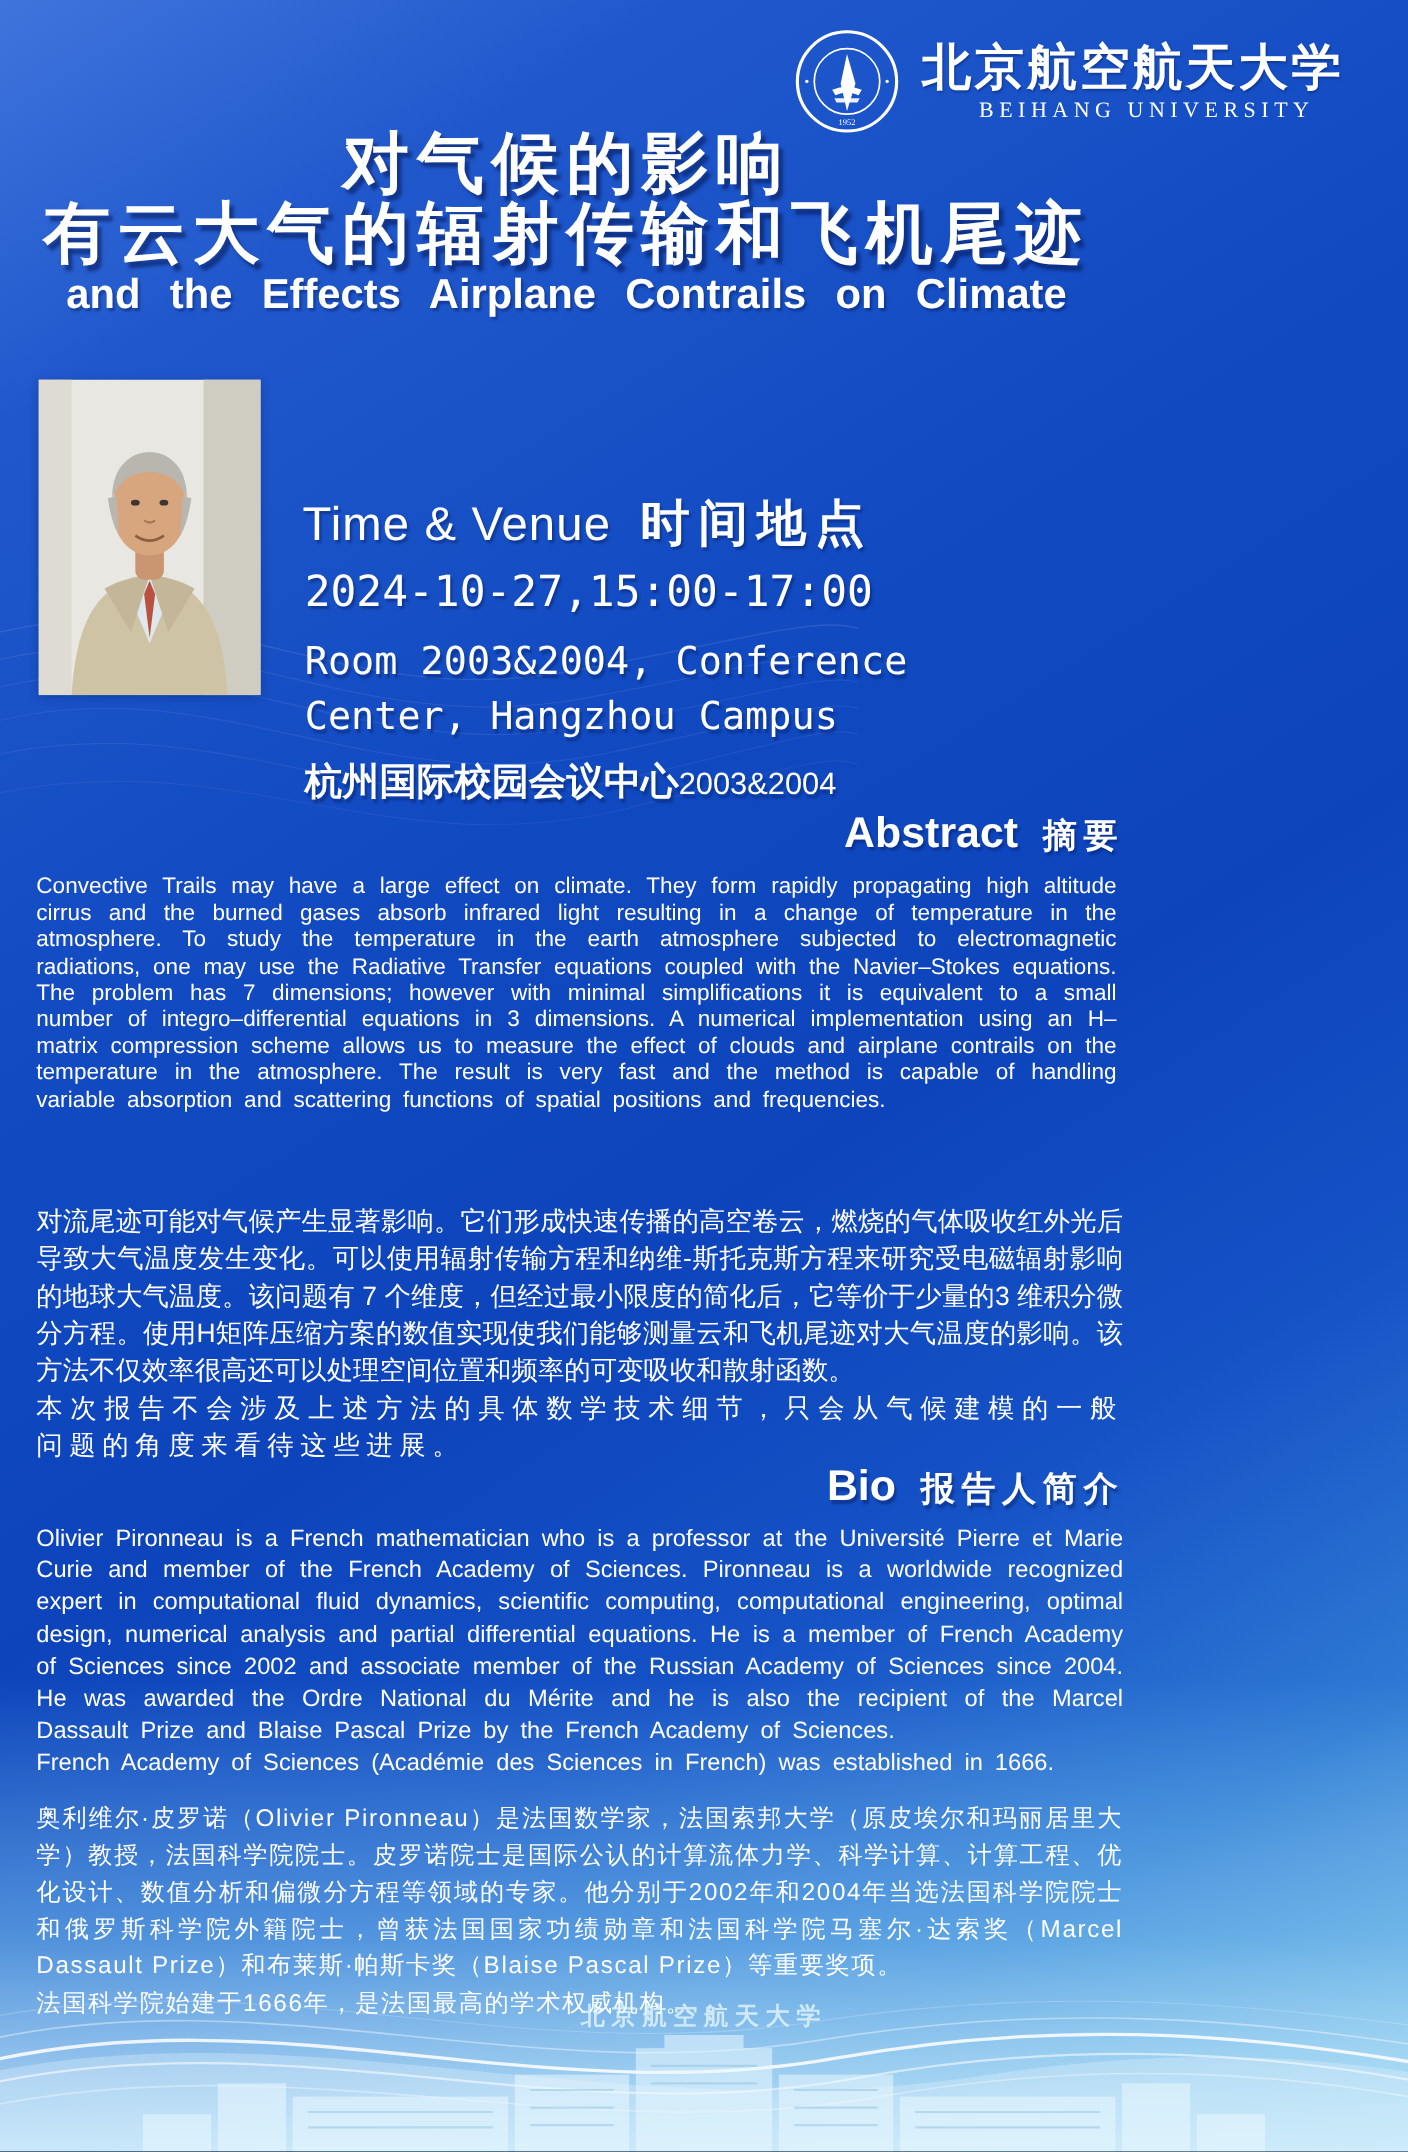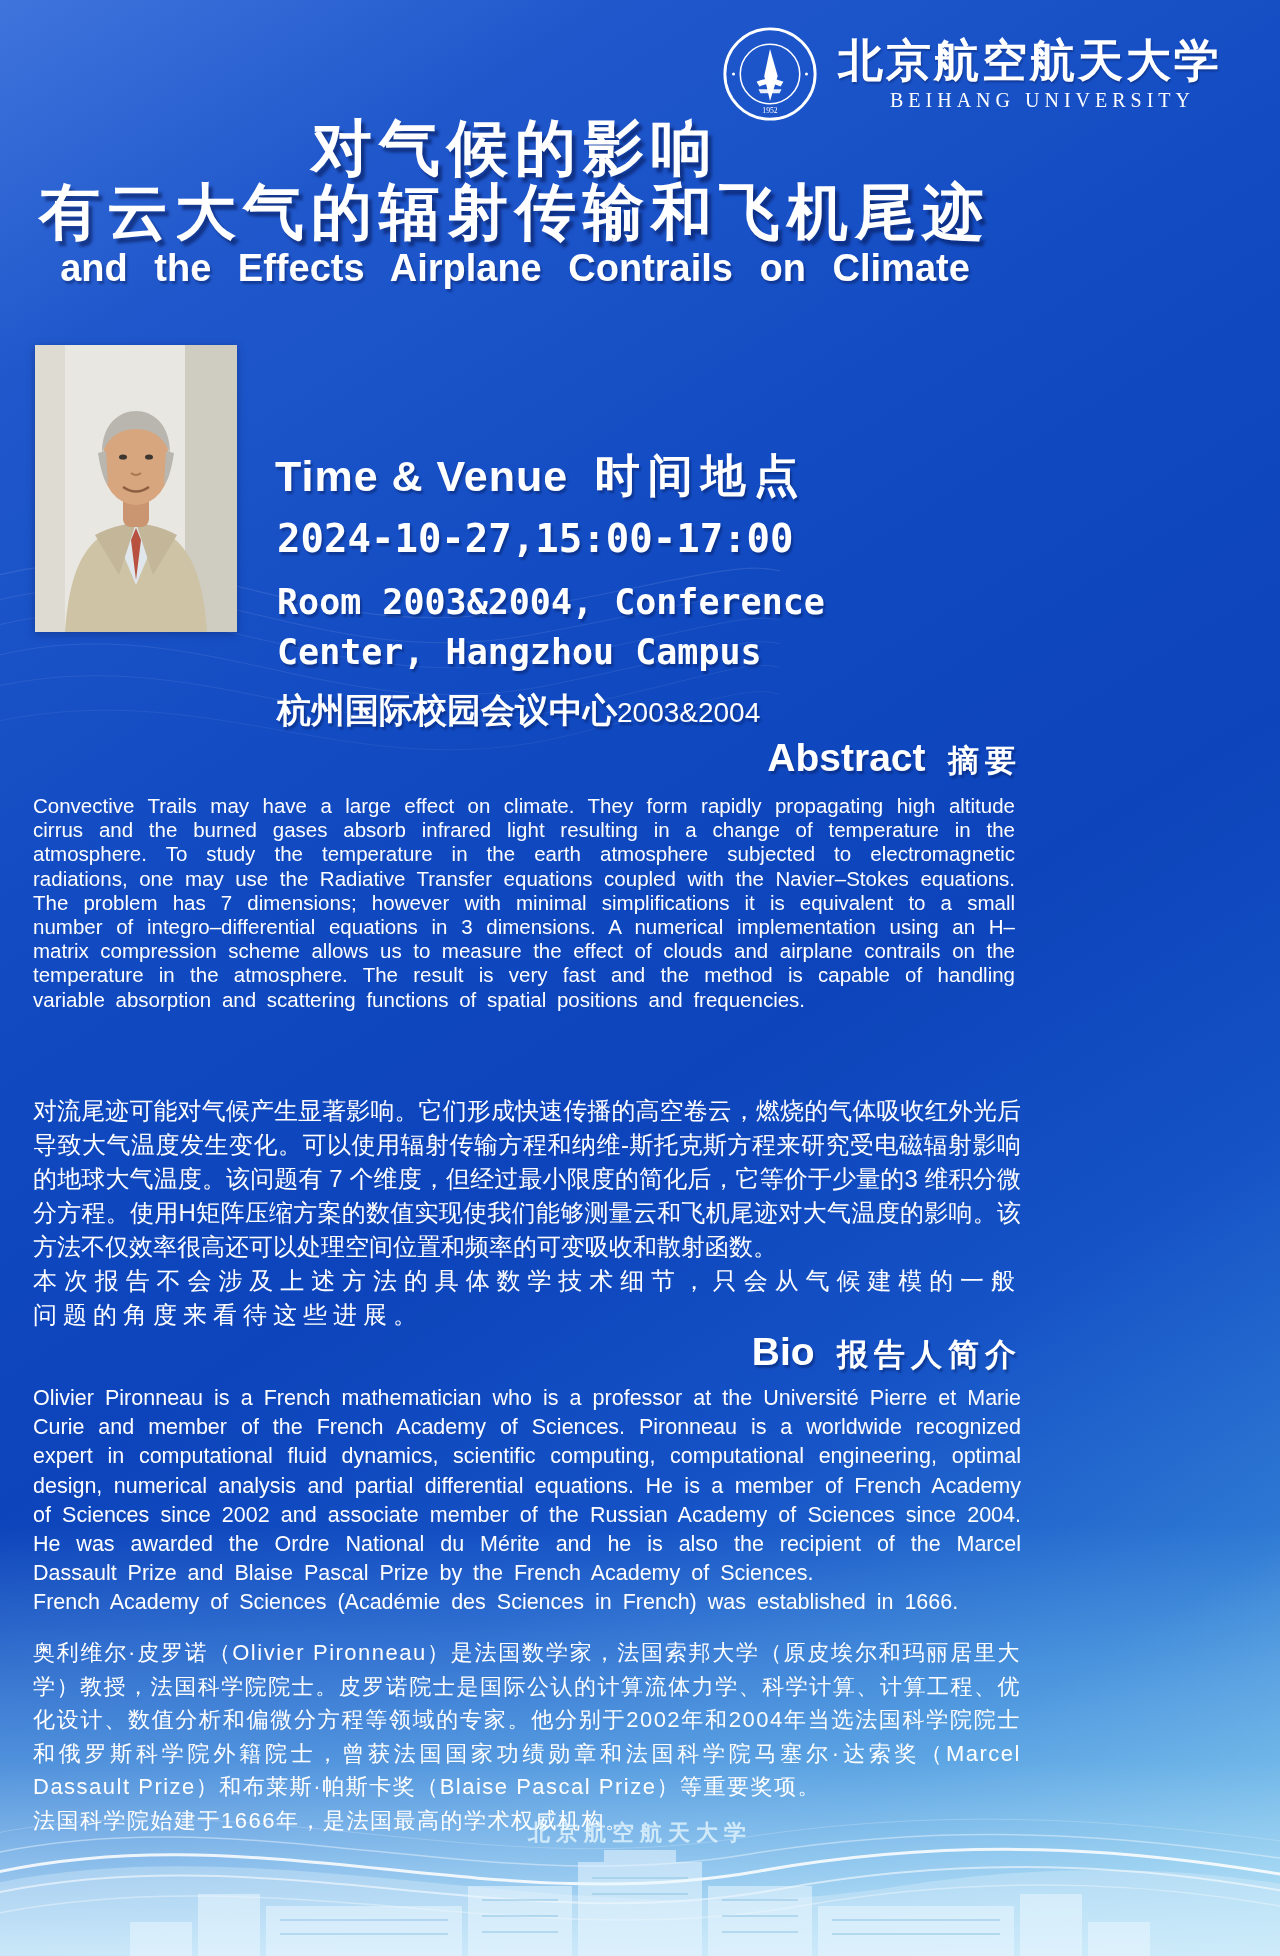--- a/index.html
+++ b/index.html
@@ -21,23 +21,23 @@
     font-weight:bold;font-size:61px;letter-spacing:7px;line-height:1.05;
     text-shadow:4px 5px 3px rgba(6,22,80,.55);}
   .title-en{position:absolute;top:246px;left:0;width:1030px;text-align:center;
     font-weight:bold;font-size:38px;line-height:1.16;word-spacing:16px;letter-spacing:0;
     text-shadow:2px 3px 2px rgba(6,22,80,.4);}
   
   .photo{position:absolute;left:35px;top:345px;width:202px;height:287px;box-shadow:0 2px 8px rgba(0,20,70,.35);}
   
   .tv{position:absolute;left:275px;top:446px;width:750px;}
   .tv-heading{position:absolute;top:0;left:0;white-space:nowrap;}
-  .tv-heading .en{font-size:43px;font-weight:bold;letter-spacing:1px;text-shadow:2px 3px 2px rgba(6,22,80,.4);}
+  .tv-heading .en{font-size:43px;font-weight:normal;letter-spacing:1px;text-shadow:2px 3px 2px rgba(6,22,80,.4);}
   .tv-heading .cn{font-size:45px;font-weight:bold;letter-spacing:8px;margin-left:22px;text-shadow:2px 3px 2px rgba(6,22,80,.4);}
-  .tv-line{font-family:"DejaVu Sans Mono","Liberation Mono",monospace;font-weight:bold;white-space:nowrap;
+  .tv-line{font-family:"DejaVu Sans Mono","Liberation Mono",monospace;font-weight:normal;white-space:nowrap;
     text-shadow:2px 3px 2px rgba(6,22,80,.4);}
   .tv-date{position:absolute;top:70px;left:2px;font-size:39px;letter-spacing:0px;}
   .tv-room{position:absolute;top:136px;left:2px;font-size:35px;}
   .tv-center{position:absolute;top:186px;left:2px;font-size:35px;}
   .tv-cn{position:absolute;top:242px;left:2px;font-size:34px;font-weight:bold;white-space:nowrap;
     text-shadow:2px 3px 2px rgba(6,22,80,.4);}
   .tv-cn .num{font-weight:normal;font-size:28px;}
   
   .sec-head{position:absolute;right:258px;white-space:nowrap;text-shadow:2px 3px 2px rgba(6,22,80,.4);}
   .sec-head .en{font-size:39px;font-weight:bold;}

